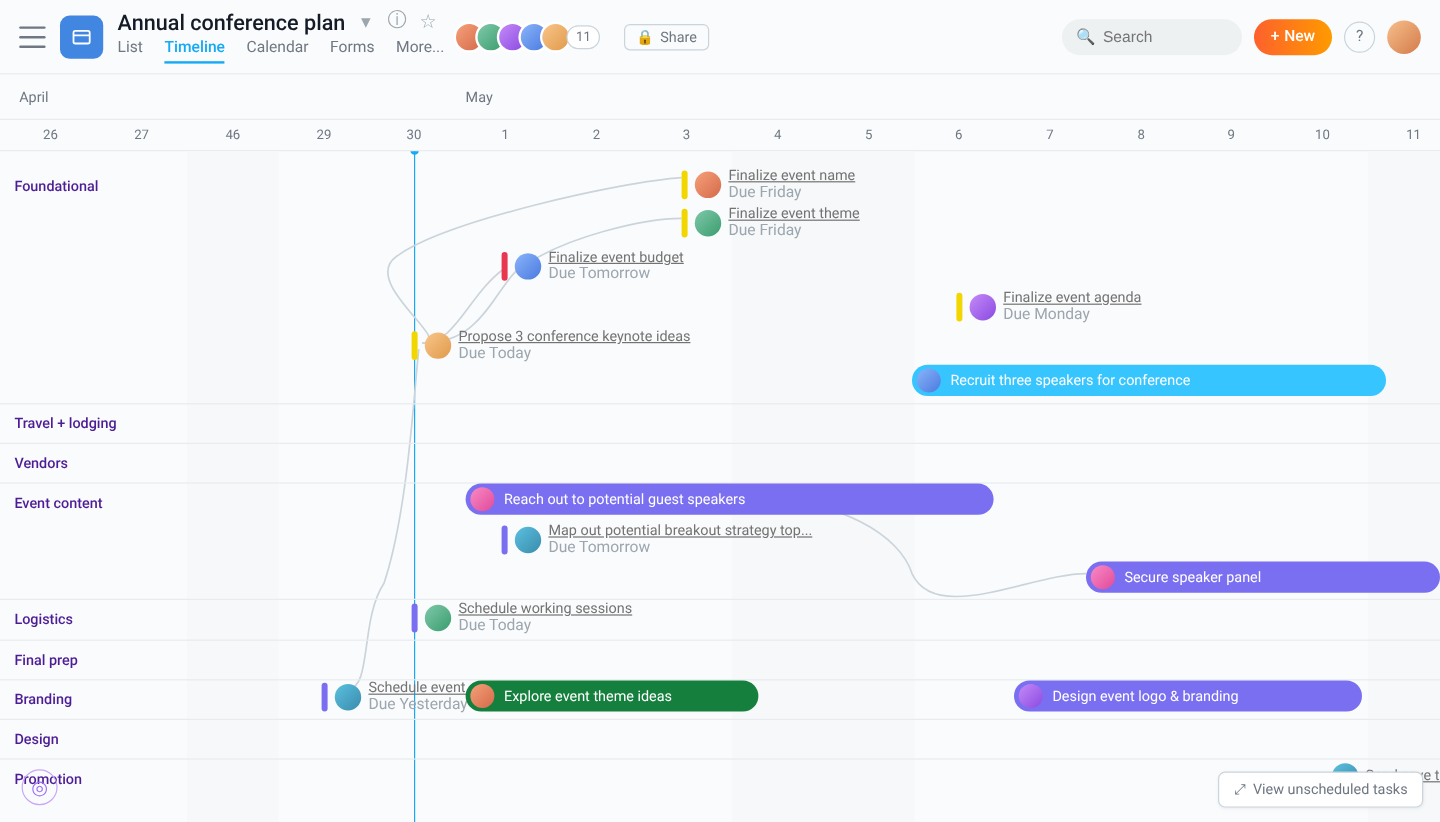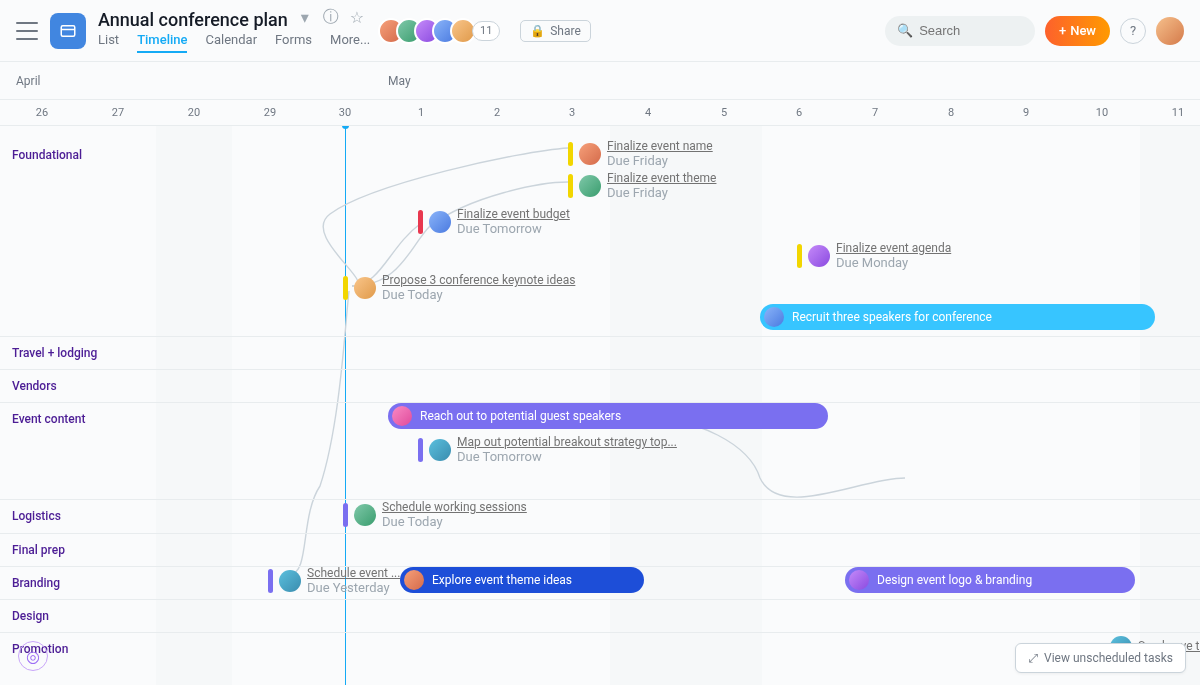--- a/index.html
+++ b/index.html
@@ -132,21 +132,21 @@
   </div>
 
   <div class="toolbar">
     <span class="month-a">April</span>
     <span class="month-b">May</span>
   </div>
 
   <div class="dates">
     <span class="d" style="left:42px">26</span>
     <span class="d" style="left:118px">27</span>
-    <span class="d" style="left:194px">20</span>
+    <span class="d" style="left:194px">46</span>
     <span class="d" style="left:270px">29</span>
     <span class="d" style="left:345px">30</span>
     <span class="d" style="left:421px">1</span>
     <span class="d" style="left:497px">2</span>
     <span class="d" style="left:572px">3</span>
     <span class="d" style="left:648px">4</span>
     <span class="d" style="left:724px">5</span>
     <span class="d" style="left:799px">6</span>
     <span class="d" style="left:875px">7</span>
     <span class="d" style="left:951px">8</span>
@@ -229,20 +229,24 @@
       <span>Reach out to potential guest speakers</span>
     </div>
     <div class="task" style="top:310px; left:418px">
       <div class="pill" style="height:24px;background:#7a6ff0"></div>
       <div class="av av-7"></div>
       <div class="txt">
           <span class="name">Map out potential breakout strategy top...</span>
           <span class="due">Due Tomorrow</span>
         </div>
     </div>
+    <div class="bar" style="top:342px; left:905px; width:295px; background:#7a6ff0">
+      <div class="av av-6"></div>
+      <span>Secure speaker panel</span>
+    </div>
 
     <div class="section-sep" style="top:373px"></div>
     <div class="section-label" style="top:383px">Logistics</div>
     <div class="task" style="top:375px; left:343px">
       <div class="pill" style="height:24px;background:#7a6ff0"></div>
       <div class="av av-2"></div>
       <div class="txt">
           <span class="name">Schedule working sessions</span>
           <span class="due">Due Today</span>
         </div>
@@ -254,21 +258,21 @@
 
     <div class="section-label" style="top:450px">Branding</div>
     <div class="task" style="top:441px; left:268px">
       <div class="pill" style="height:24px;background:#7a6ff0"></div>
       <div class="av av-7"></div>
       <div class="txt">
           <span class="name">Schedule event ...</span>
           <span class="due">Due Yesterday</span>
         </div>
     </div>
-    <div class="bar" style="top:441px; left:400px; width:244px; background:#1d4ed8">
+    <div class="bar" style="top:441px; left:388px; width:244px; background:#15803d">
       <div class="av av-1"></div>
       <span>Explore event theme ideas</span>
     </div>
     <div class="bar" style="top:441px; left:845px; width:290px; background:#7a6ff0">
       <div class="av av-3"></div>
       <span>Design event logo &amp; branding</span>
     </div>
 
     <div class="section-sep" style="top:473px"></div>
     <div class="section-label" style="top:483px">Design</div>

